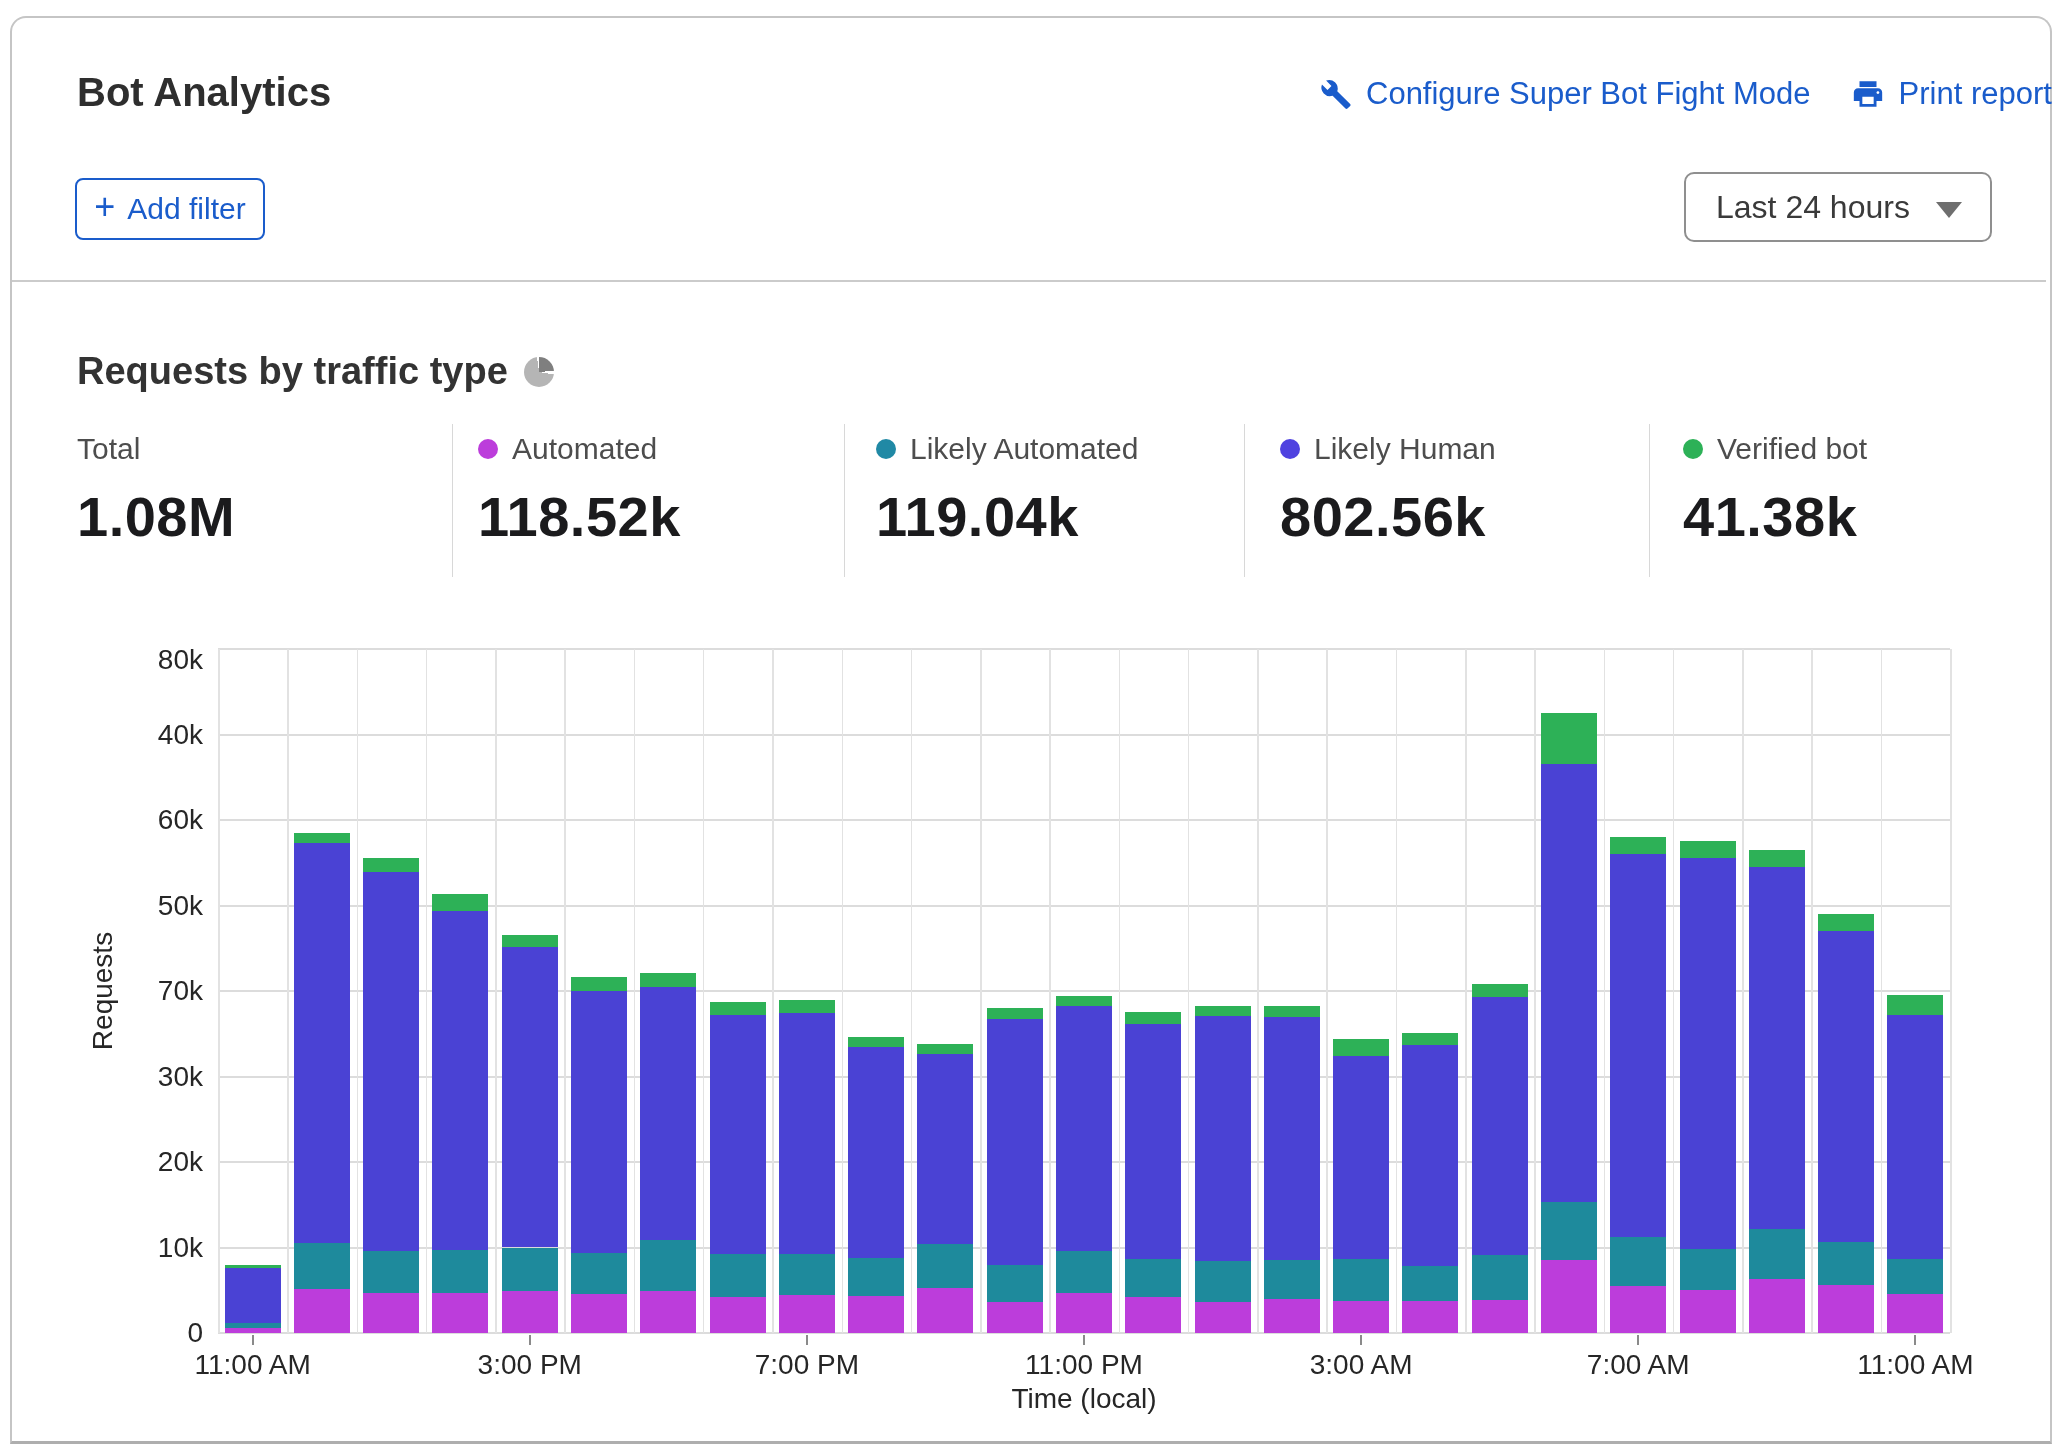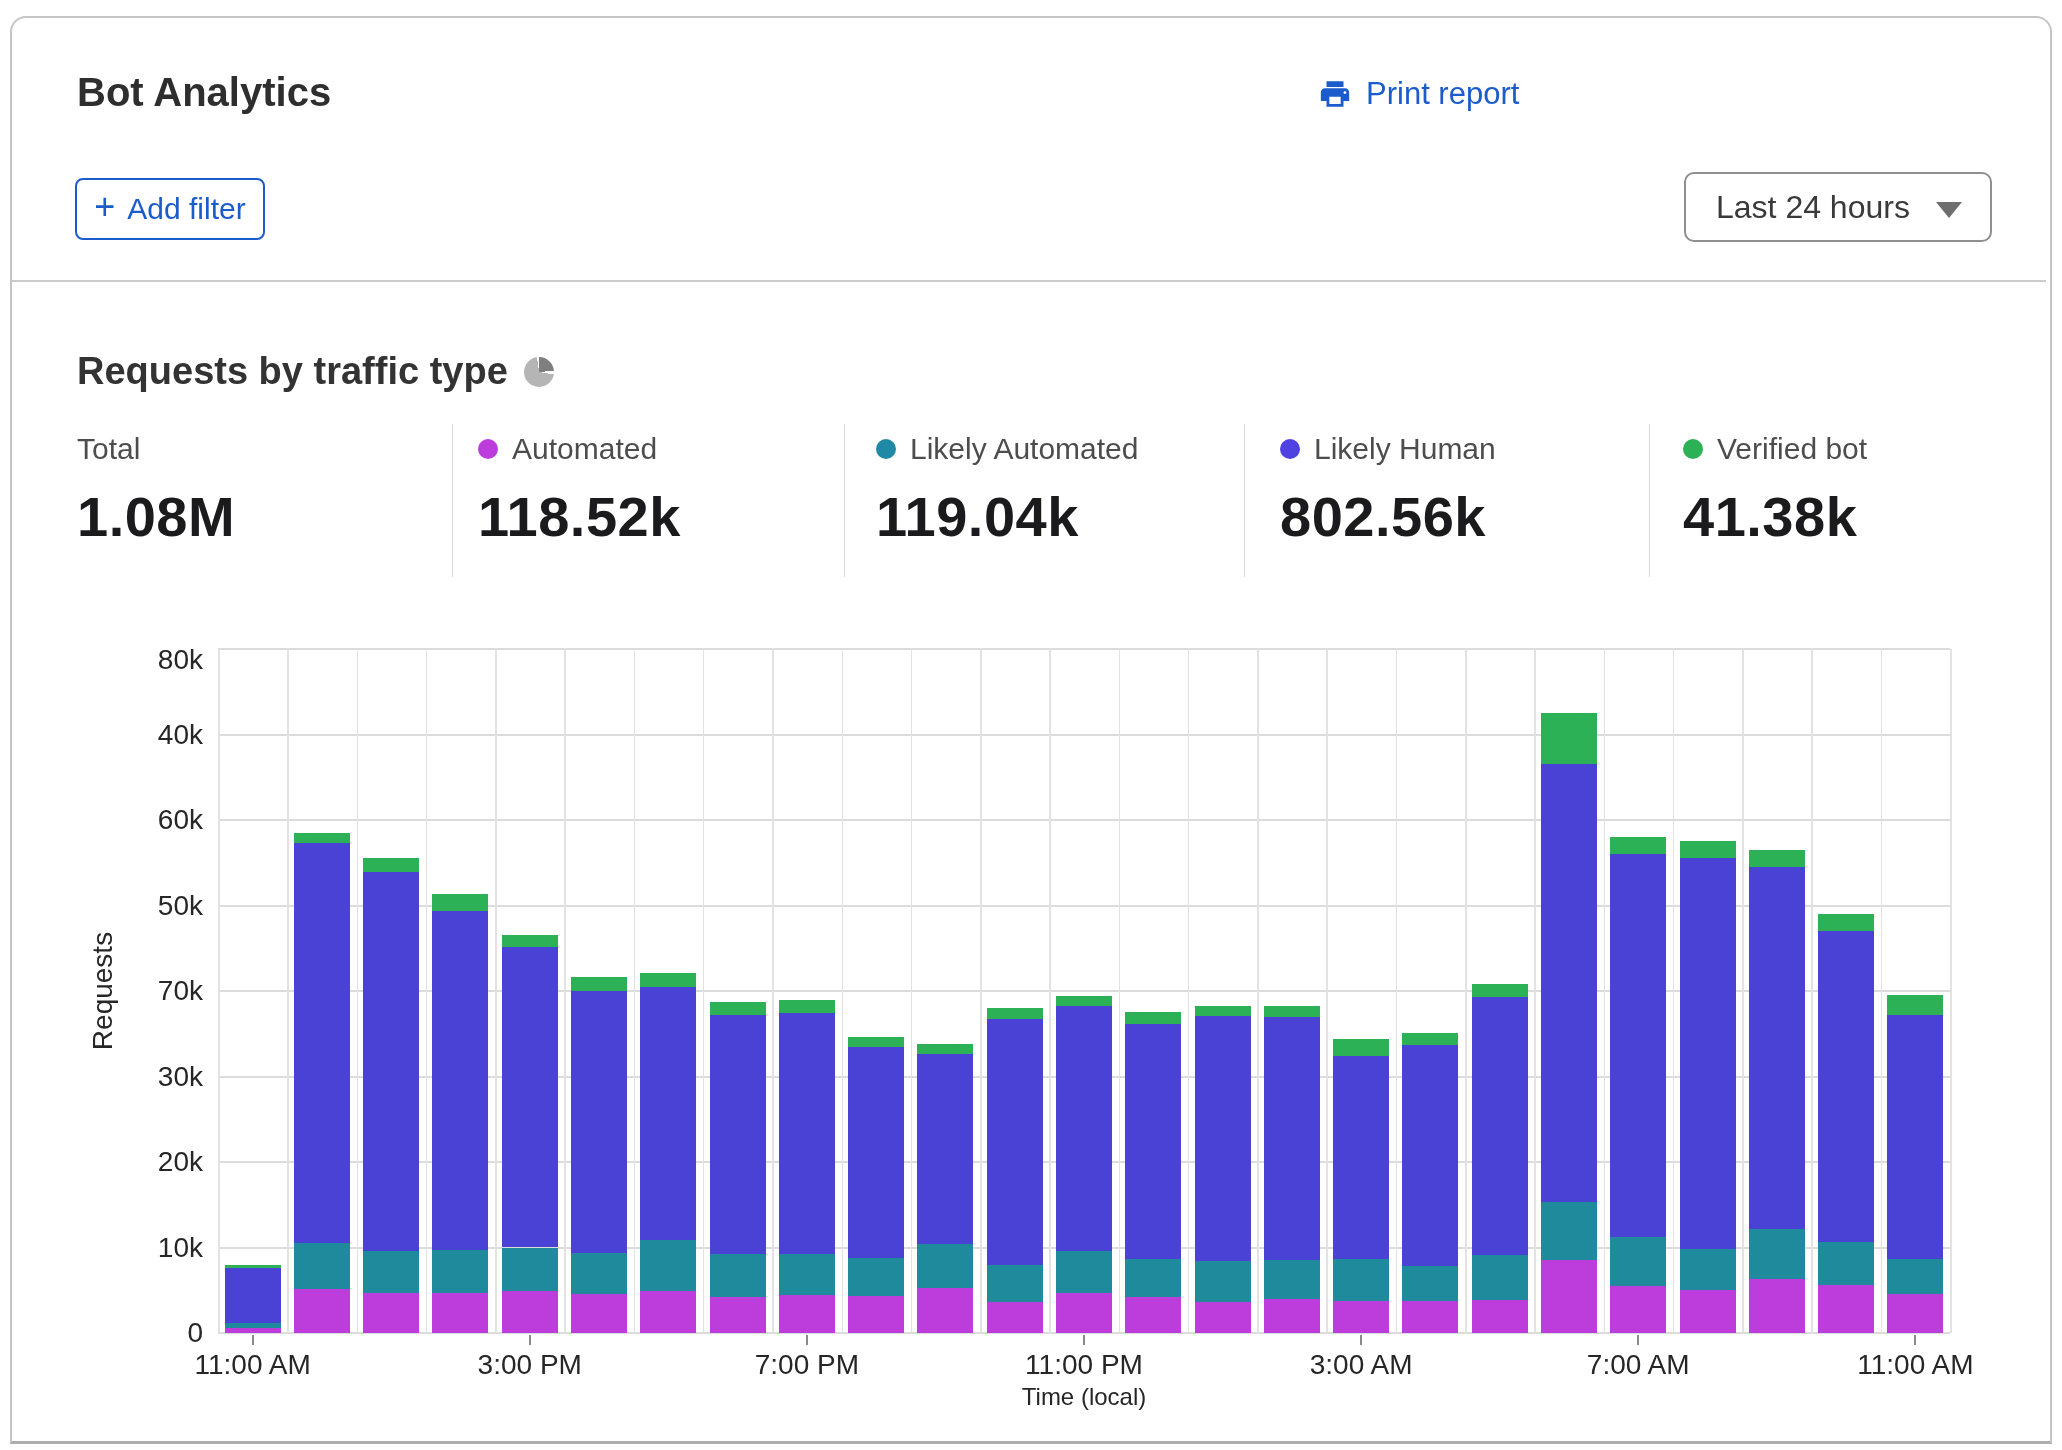--- a/index.html
+++ b/index.html
@@ -42,32 +42,40 @@
   .stat-dot{width:20px;height:20px;border-radius:50%;}
   .stat-value{margin-top:18px;font-size:56px;font-weight:700;color:#1b1b1d;letter-spacing:0.5px;}
   .stat-div{top:424px;width:1px;height:153px;background:#d8d8d8;}
   
   .gridline-h{background:#dcdcdc;height:2px;}
   .gridline-v{background:#e2e2e2;width:1.5px;}
   .ytick{font-size:28px;color:#262626;text-align:right;width:80px;transform:translateY(-50%);}
   .xtick{font-size:28px;color:#262626;transform:translateX(-50%);white-space:nowrap;}
   .xtickmark{width:2px;height:10px;background:#8a8a8a;transform:translateX(-50%);}
   .axis-title-y{font-size:28px;color:#262626;transform:translate(-50%,-50%) rotate(-90deg);white-space:nowrap;}
-  .axis-title-x{font-size:24px;color:#262626;transform:translateX(-50%);white-space:nowrap;}
+  .axis-title-x{font-size:28px;color:#262626;transform:translateX(-50%);white-space:nowrap;}
   .bar{position:absolute;}
   .bar-seg{position:absolute;left:0;width:100%;}
 </style>
 </head>
 <body>
 
 <div class="card"></div>
 
 <div class="abs page-title">Bot Analytics</div>
 
 <div class="abs header-links">
+  <a class="hlink">
+    <span>
+      <svg width="34" height="34" viewBox="0 0 24 24" fill="#1a5ccb">
+        <path d="M22.7 19.1 13.6 10a6.05 6.05 0 0 0-7.9-7.5l3.8 3.8-2.8 2.8-3.9-3.8a6.05 6.05 0 0 0 7.5 7.9l9.1 9.1c.4.4 1 .4 1.4 0l1.9-1.9c.4-.3.4-1 0-1.3z"></path>
+      </svg>
+    </span>
+    <span>Configure Super Bot Fight Mode</span>
+  </a>
   <a class="hlink">
     <span>
       <svg width="34" height="34" viewBox="0 0 24 24" fill="#1a5ccb">
         <path d="M19 8H5c-1.7 0-3 1.3-3 3v6h4v4h12v-4h4v-6c0-1.7-1.3-3-3-3zm-3 11H8v-5h8v5zm3-7c-.6 0-1-.4-1-1s.4-1 1-1 1 .4 1 1-.4 1-1 1zm-1-9H6v4h12V3z"></path>
       </svg>
     </span>
     <span>Print report</span>
   </a>
 </div>
 

